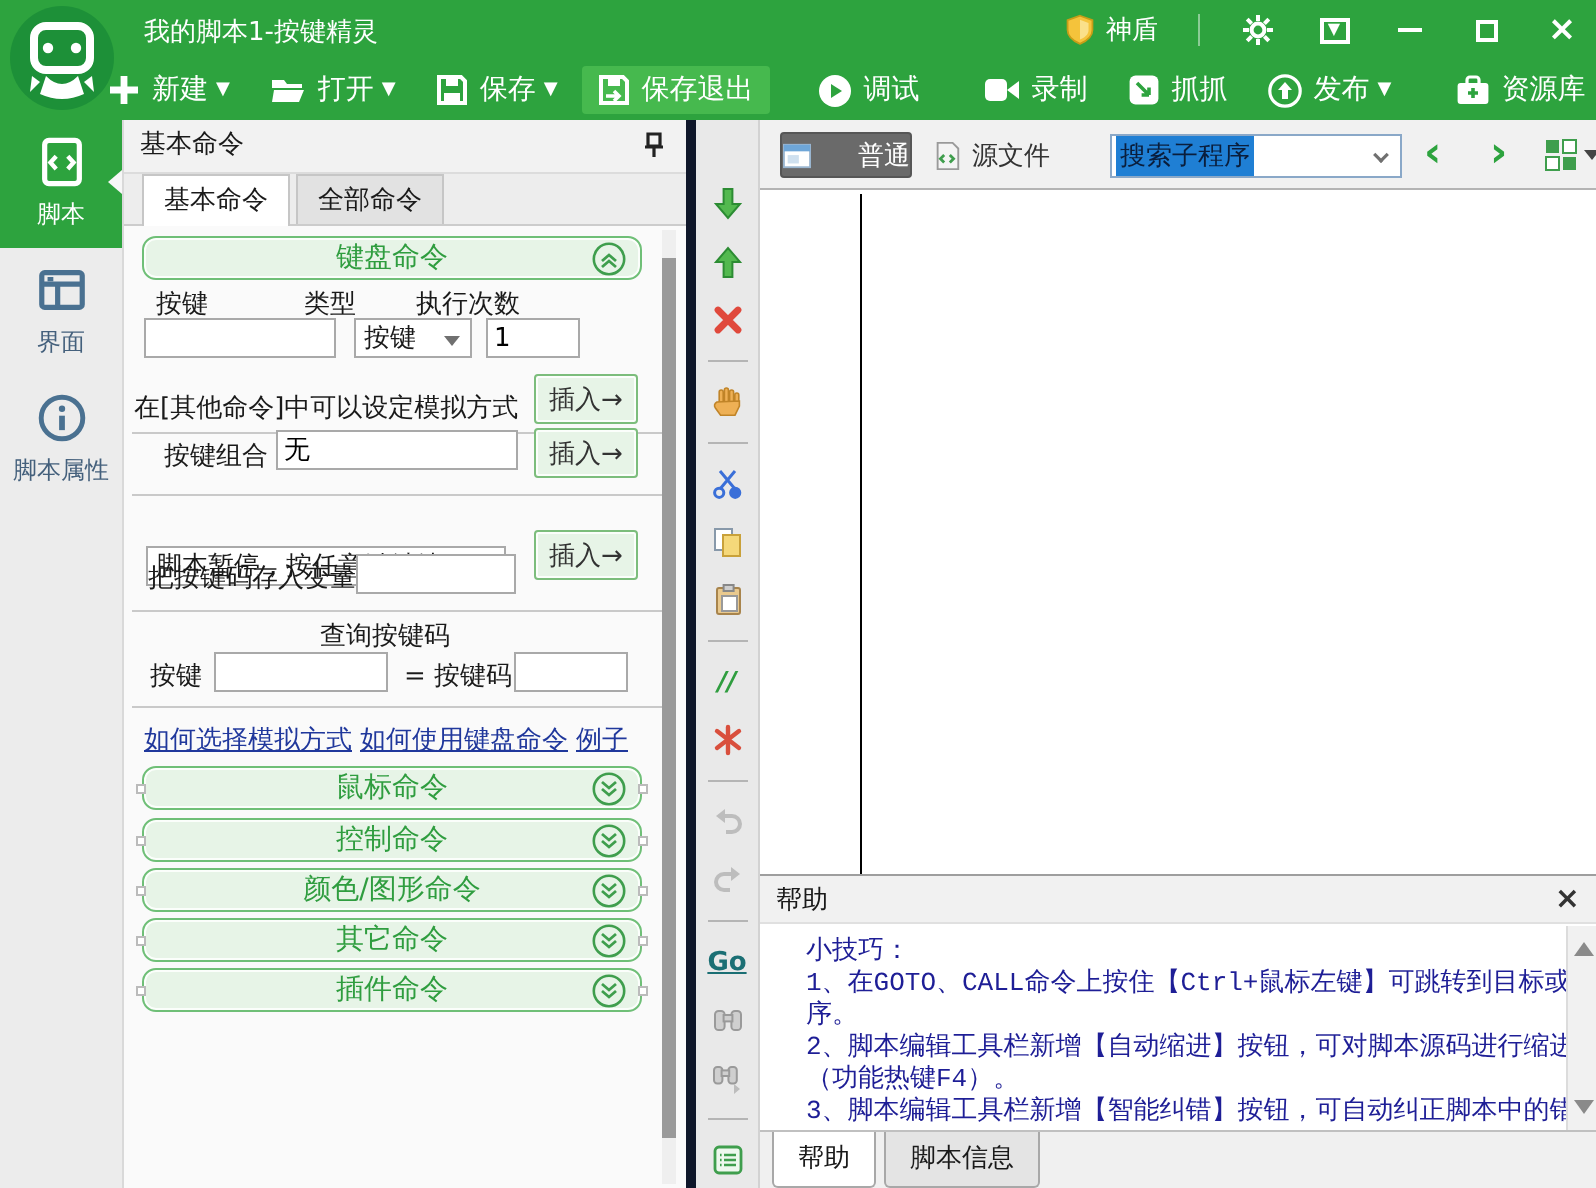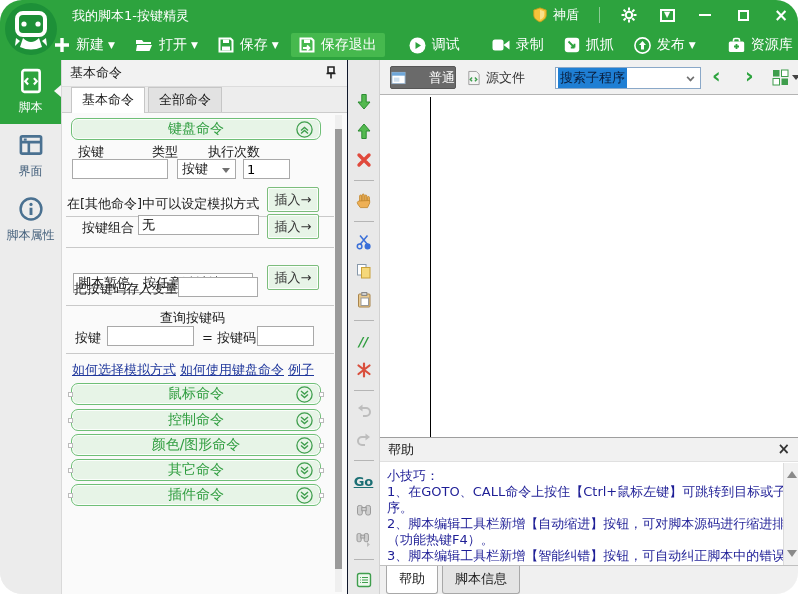--- a/index.html
+++ b/index.html
@@ -1,18 +1,18 @@
 <!DOCTYPE html>
 <html><head>
 <meta charset="utf-8">
 <style>
   * { margin:0; padding:0; box-sizing:border-box; }
   html,body { width:798px; height:594px; overflow:hidden; }
   body { font-family:"DejaVu Sans","Liberation Sans",sans-serif; font-size:13px; color:#1a1a1a; }
-  .app { position:relative; width:798px; height:594px; background:#f0f0f0; overflow:hidden;border-radius:22px; }
+  .app { position:relative; width:798px; height:594px; background:#f0f0f0; overflow:hidden; }
 
   
   .titlebar { position:absolute; top:0; left:0; right:0; height:30px; background:#2da33e; }
   .logo { position:absolute; left:3px; top:1px; width:56px; height:56px; z-index:5; }
   .title-text { position:absolute; left:72px; top:7px; color:#fff; font-size:13px; }
   .tb-right { position:absolute; right:8px; top:0; height:30px; display:flex; align-items:center; gap:20px; }
   .shield-badge { display:flex; align-items:center; gap:5px; color:#fff; font-size:13px; }
   .tb-sep { width:1px; height:16px; background:rgba(255,255,255,.45); }
   .winbtn { color:#fff; display:flex; align-items:center; justify-content:center; width:18px; height:18px; cursor:default; }
   .min-glyph { width:12px; height:2px; background:#fff; }
@@ -31,21 +31,21 @@
   
   .bodyrow { position:absolute; top:60px; left:0; right:0; bottom:0; display:flex; }
 
   
   .sidebar { width:62px; background:#ececec; border-right:1px solid #d9d9d9; }
   .sideitem { position:relative; height:64px; display:flex; flex-direction:column; align-items:center; justify-content:center; gap:5px; color:#44607c; font-size:12px;font-family:Liberation Mono, monospace; }
   .sideitem.active { background:#2da33e; color:#fff; }
   .sideitem.active .notch { position:absolute; right:0; top:25px; width:0; height:0; border-top:6px solid transparent; border-bottom:6px solid transparent; border-right:7px solid #f7f7f7; }
 
   
-  .cmdpanel { width:286px; background:#f7f7f7; border-right:1px solid #0f172a; position:relative; }
+  .cmdpanel { width:286px; background:#f7f7f7; border-right:5px solid #0f172a; position:relative; }
   .cmd-header { height:27px; background:#f2f2f2; border-bottom:1px solid #dcdcdc; line-height:26px; padding-left:8px; font-size:13px; position:relative; }
   .pin { position:absolute; right:10px; top:6px; }
   .cmd-tabs { height:26px; background:#ededed; border-bottom:1px solid #cccccc; display:flex; align-items:flex-end; padding-left:9px; gap:3px; }
   .ctab { font-size:13px; padding:3px 10px; border:1px solid #c6c6c6; border-bottom:none; background:#e2e2e2; }
   .ctab.active { background:#fff; position:relative; top:1px; padding-bottom:4px; }
   .cmd-content { position:absolute; top:53px; left:0; right:0; bottom:0; background:#fafafa; }
   .vscroll { position:absolute; right:5px; top:2px; bottom:2px; width:7px; background:#efefef; }
   .vscroll .thumb { position:absolute; top:14px; left:0; width:7px; height:440px; background:#9a9a9a; }
 
   .pill { position:absolute; left:9px; width:250px; height:22px; background:#e7f4e7; border:1px solid #6fbf77; border-radius:7px; box-shadow:inset 0 0 0 1px #fbfefb; display:flex; align-items:center; justify-content:center; color:#2f9d3f; font-size:14px; }
@@ -80,21 +80,21 @@
   .gridbtn { position:absolute; top:9px; display:flex; align-items:center; gap:3px; }
   .gridbtn .dn { width:0; height:0; border-left:4px solid transparent; border-right:4px solid transparent; border-top:5px solid #444; }
 
   .editor { position:absolute; top:35px; left:0; right:0; bottom:157px; background:#fff; }
   .gutterline { position:absolute; left:50px; top:2px; bottom:0; width:1px; background:#000; }
 
   
   .helppanel { position:absolute; left:0; right:0; bottom:29px; height:128px; border-top:1px solid #9e9e9e; background:#fff; }
   .help-hd { height:24px; background:#f1f1f1; border-bottom:1px solid #e0e0e0; display:flex; align-items:center; padding:0 8px; font-size:13px; }
   .help-close { margin-left:auto; font-size:15px; font-weight:bold; color:#333; line-height:1; }
-  .help-body { position:absolute; top:25px; left:0; right:15px; bottom:0; padding:5px 2px 0 7px; overflow:hidden; }
+  .help-body { position:absolute; top:25px; left:0; right:15px; bottom:0; padding:5px 2px 0 23px; overflow:hidden;font-family:Liberation Mono, monospace; }
   .help-line { color:#1e1e96; font-size:13px; line-height:16px; white-space:nowrap; }
   .help-scroll { position:absolute; top:25px; right:0; bottom:0; width:15px; background:#f1f1f1; border-left:1px solid #dcdcdc; }
   .sarrow { position:absolute; left:3px; width:0; height:0; border-left:5px solid transparent; border-right:5px solid transparent; }
   .sarrow.up { top:8px; border-bottom:7px solid #8a8a8a; }
   .sarrow.dn { bottom:8px; border-top:7px solid #8a8a8a; }
 
   
   .btabs { position:absolute; left:0; right:0; bottom:0; height:29px; background:#f0f0f0; border-top:1px solid #c0c0c0; display:flex; align-items:flex-start; padding-left:6px; gap:4px; }
   .btab { font-size:13px; padding:4px 12px 5px; border:1px solid #a8a8a8; border-top:none; border-radius:0 0 3px 3px; background:#e4e4e4; }
   .btab.active { background:#fff; }

